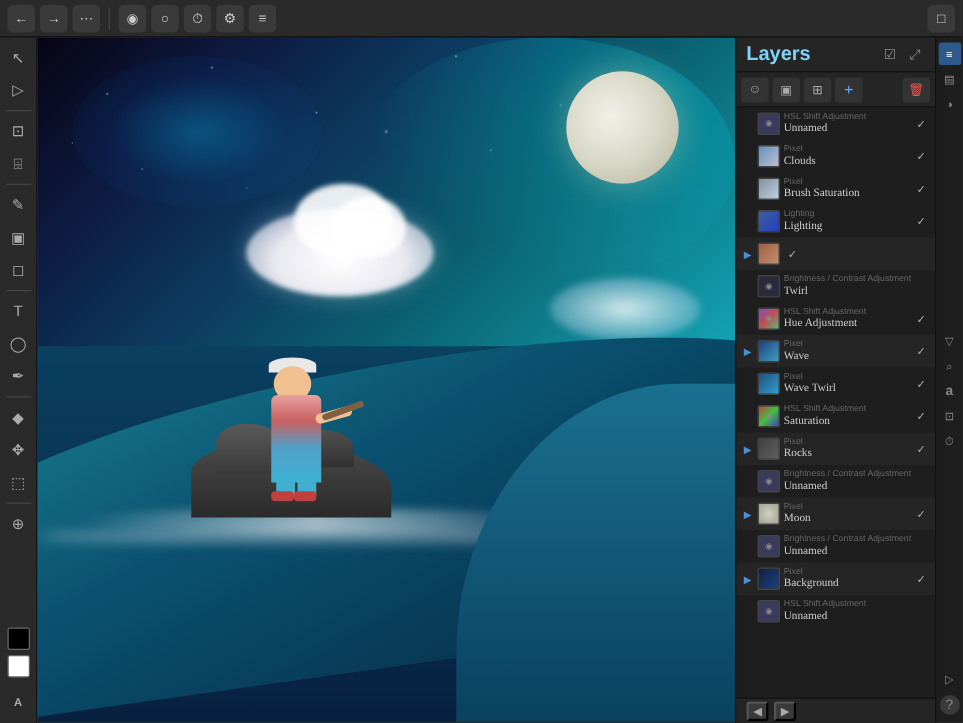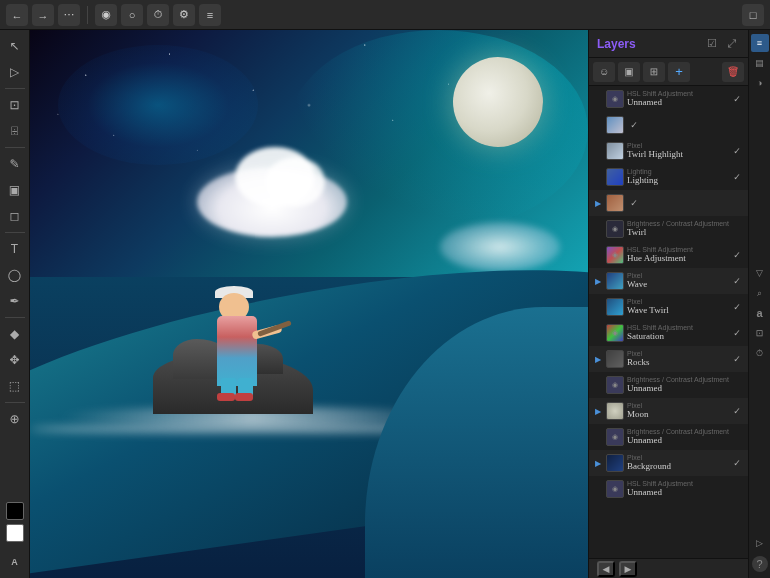--- a/index.html
+++ b/index.html
@@ -206,22 +206,22 @@
       height: 28px;
       background: #252525;
       display: flex;
       align-items: center;
       justify-content: space-between;
       padding: 0 8px;
       border-bottom: 1px solid #111;
       flex-shrink: 0;
     }
     .panel-title {
-      color: #8b5cf6;
-      font-size: 12px;
+      color: #7dd3fc;
+      font-size: 16px;
       font-weight: 600;
     }
     .panel-header-icons {
       display: flex;
       gap: 4px;
       align-items: center;
     }
     .panel-icon {
       color: #888;
       font-size: 11px;
@@ -507,29 +507,33 @@
         <div class="layer-info">
           <div class="layer-type">HSL Shift Adjustment</div>
           <div class="layer-name">Unnamed</div>
         </div>
         <div class="layer-check visible">✓</div>
       </div>
 
       <div class="layer-item">
         <div class="layer-expand"></div>
         <div class="layer-thumb thumb-clouds"></div>
+        <div class="layer-info">
+          <div class="layer-type">Pixel</div>
+          <div class="layer-name">Clouds</div>
+        </div>
         <div class="layer-check visible">✓</div>
       </div>
 
       <div class="layer-item">
         <div class="layer-expand"></div>
         <div class="layer-thumb thumb-brush"></div>
         <div class="layer-info">
           <div class="layer-type">Pixel</div>
-          <div class="layer-name">Twirl Highlight</div>
+          <div class="layer-name">Brush Saturation</div>
         </div>
         <div class="layer-check visible">✓</div>
       </div>
 
       <div class="layer-item">
         <div class="layer-expand"></div>
         <div class="layer-thumb thumb-lighting"></div>
         <div class="layer-info">
           <div class="layer-type">Lighting</div>
           <div class="layer-name">Lighting</div>

